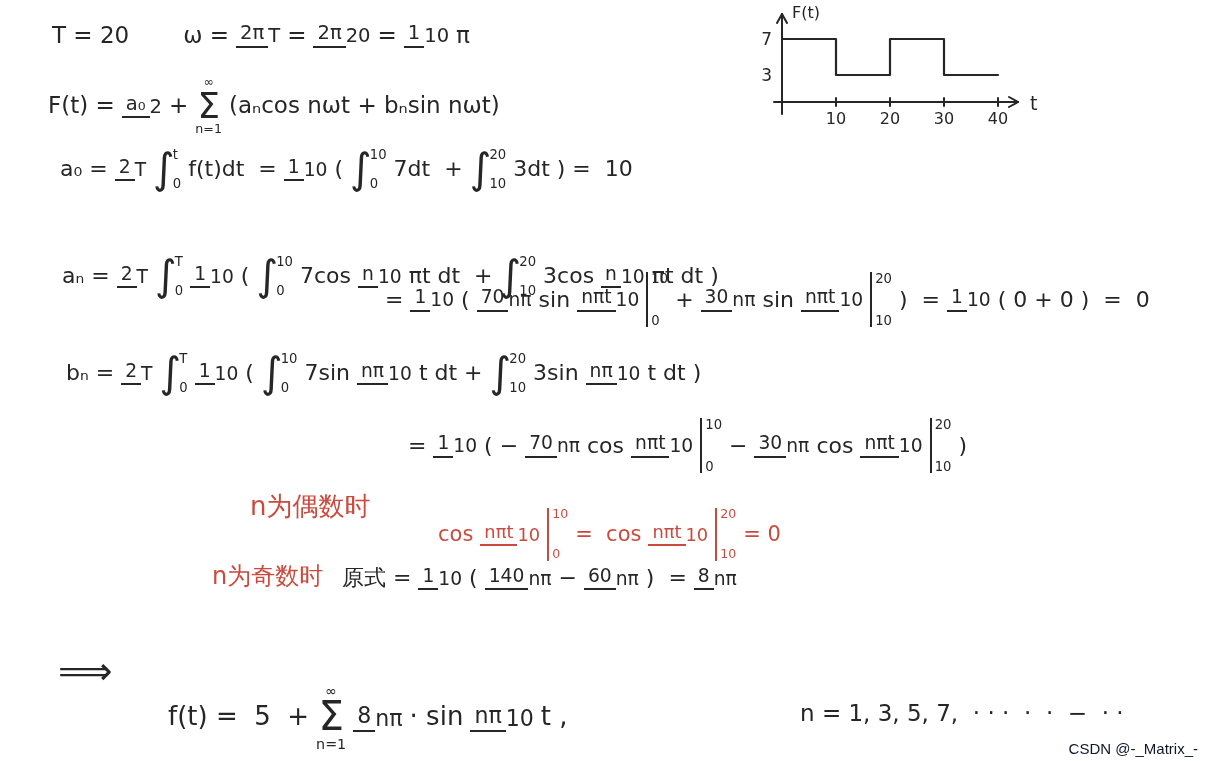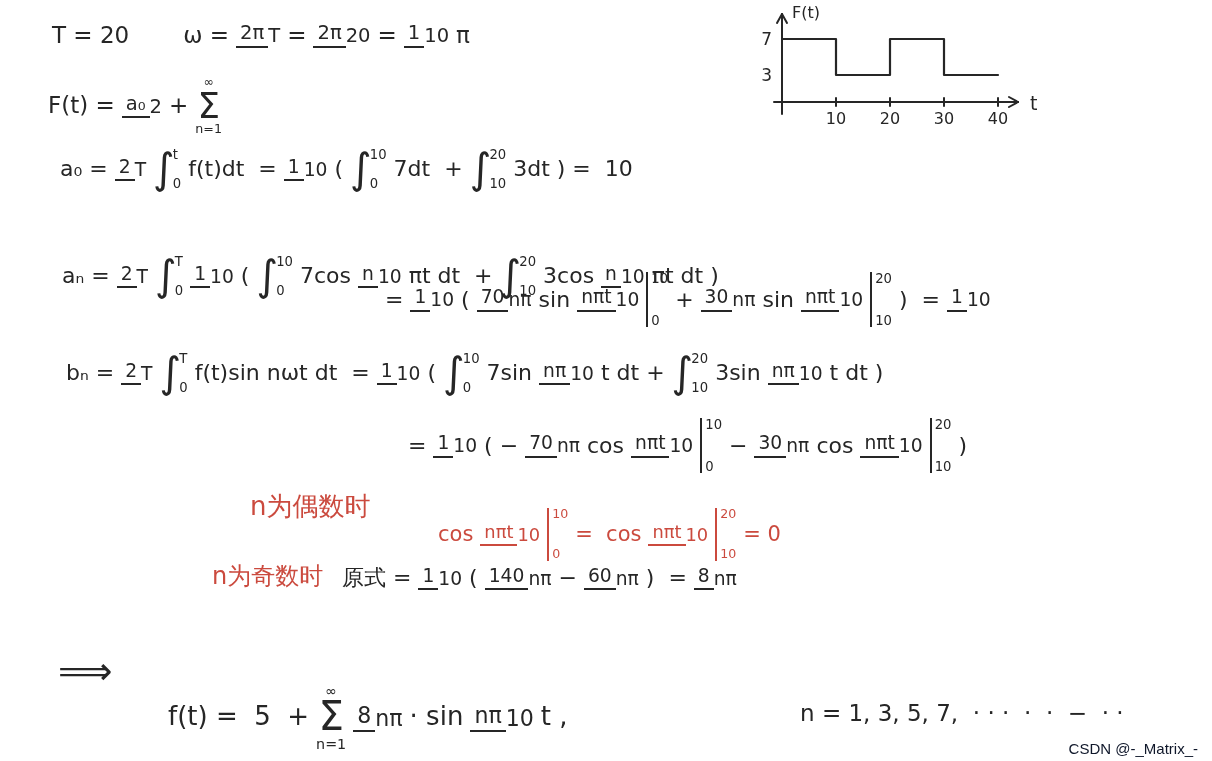--- a/index.html
+++ b/index.html
@@ -66,20 +66,21 @@
         <span class="frac">
           <span class="num">a₀</span>
           <span class="den">2</span>
         </span>
         <span class="mt">+</span>
         <span class="sum">
           <span class="shi">∞</span>
           <span class="ssym">Σ</span>
           <span class="slo">n=1</span>
         </span>
+        <span class="mt">(aₙcos nωt + bₙsin nωt)</span>
       </div>
       <div class="math-line" style="left: 60px; top: 148px; font-size: 22px; color: rgb(38, 38, 38);">
         <span class="mt">a₀ =</span>
         <span class="frac">
           <span class="num">2</span>
           <span class="den">T</span>
         </span>
         <span class="int">
           <span class="isym">∫</span>
           <span class="ilims">
@@ -187,35 +188,35 @@
         </span>
         <span class="ev">
           <span class="ehi">20</span>
           <span class="elo">10</span>
         </span>
         <span class="mt">)  =</span>
         <span class="frac">
           <span class="num">1</span>
           <span class="den">10</span>
         </span>
+        <span class="mt">( 0 + 0 )  =  0</span>
       </div>
       <div class="math-line" style="left: 66px; top: 352px; font-size: 22px; color: rgb(38, 38, 38);">
         <span class="mt">bₙ =</span>
         <span class="frac">
           <span class="num">2</span>
           <span class="den">T</span>
         </span>
         <span class="int">
           <span class="isym">∫</span>
           <span class="ilims">
             <span class="ihi">T</span>
             <span class="ilo">0</span>
           </span>
         </span>
-        <span class="mt">f(t)sin nωt dt  =</span>
         <span class="frac">
           <span class="num">1</span>
           <span class="den">10</span>
         </span>
         <span class="mt">(</span>
         <span class="int">
           <span class="isym">∫</span>
           <span class="ilims">
             <span class="ihi">10</span>
             <span class="ilo">0</span>

